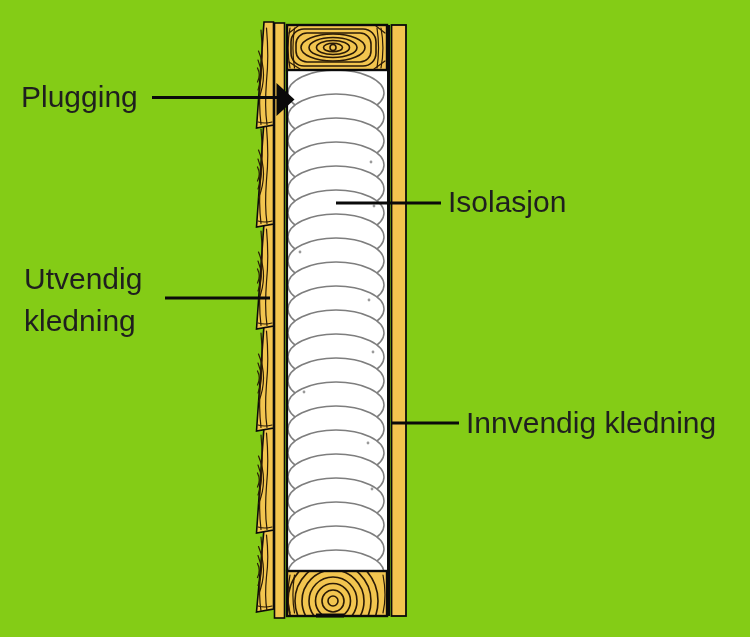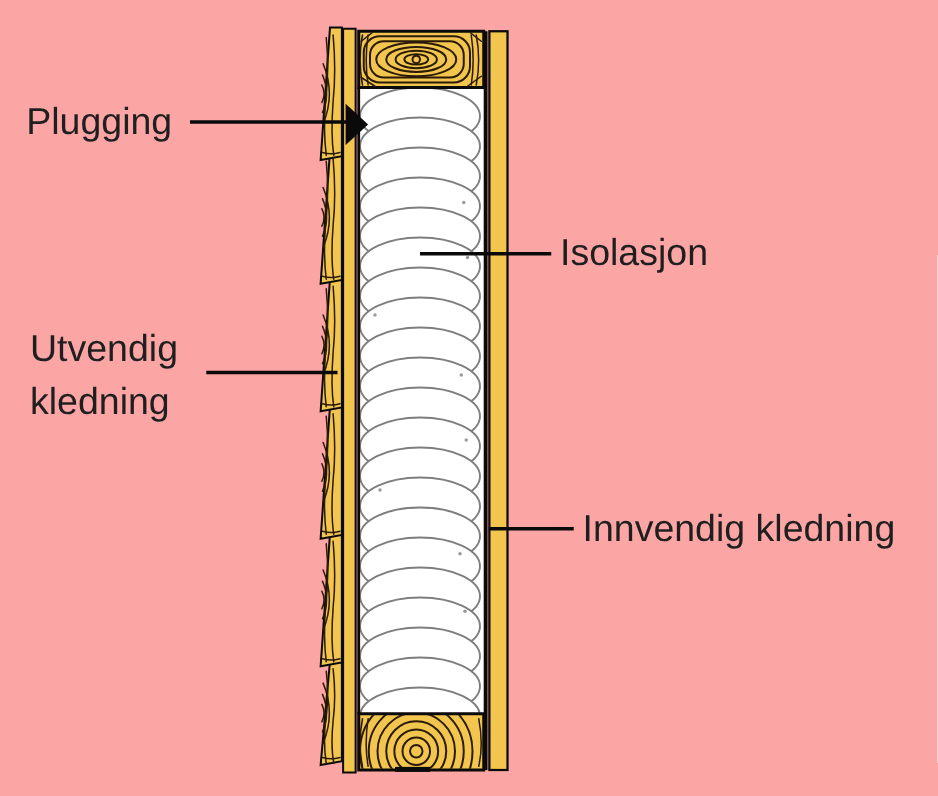--- a/index.html
+++ b/index.html
@@ -1,16 +1,16 @@
 <!DOCTYPE html>
 <html style="--wood: #F2C54F; --grain: #2A1A06; --outline: #0A0A0A; --battStroke: #7E7E7E; --text: #1F1F1F;"><head>
 <meta charset="utf-8">
 <style>
   html,body{margin:0;padding:0;background:#fff;}
-  .stage{position:relative;width:750px;height:637px;background:#fca5a5;overflow:hidden;
+  .stage{position:relative;width:750px;height:637px;background:#84cc16;overflow:hidden;
          font-family:"Liberation Sans",sans-serif;}
   svg{display:block;}
   .wood{fill:var(--wood);}
   .outlined{stroke:var(--outline);stroke-width:1.6;stroke-linejoin:miter;}
   .outlined-thick{stroke:var(--outline);stroke-width:2.4;}
   .grain{fill:none;stroke:var(--grain);stroke-width:1.2;stroke-linecap:round;}
   .ring{fill:none;stroke:var(--grain);stroke-width:1.6;}
   .batt{fill:#ffffff;stroke:var(--battStroke);stroke-width:1.5;}
   .leader{stroke:var(--outline);stroke-width:2.8;}
   .solid{fill:var(--outline);}

